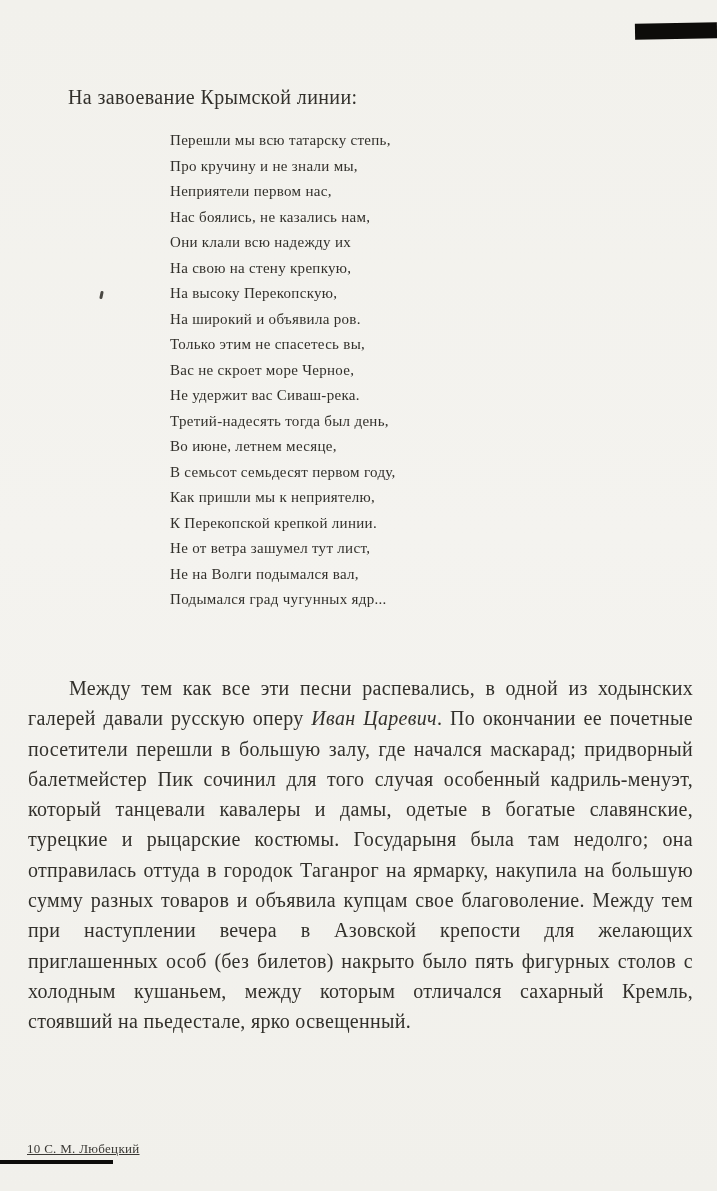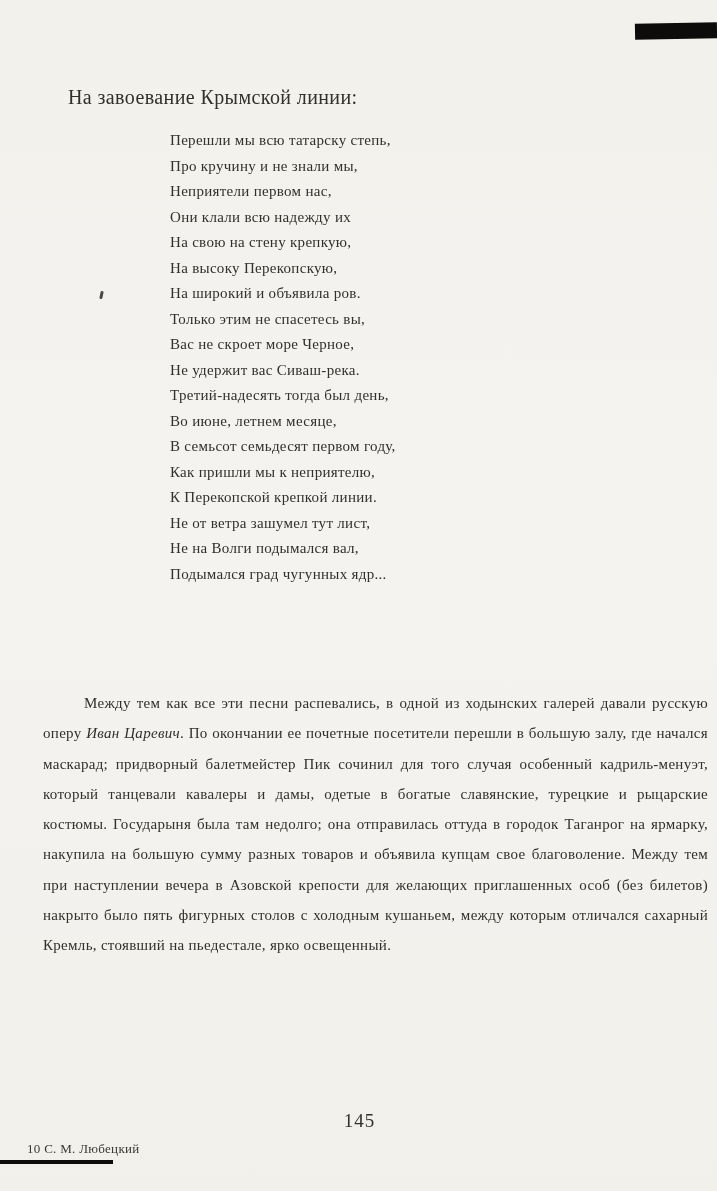--- a/index.html
+++ b/index.html
@@ -61,22 +61,22 @@
     letter-spacing: 0.3px;
   }
   .poem-line {
     white-space: nowrap;
   }
   .prose {
     position: absolute;
     top: 672px;
     left: 27px;
     width: 665px;
-    margin: 16px;
-    font-size: 15px;
+    margin: 1px;
+    font-size: 20px;
     line-height: 30.3px;
     letter-spacing: 0.3px;
     text-align: justify;
     text-indent: 41px;
   }
   .prose .italic {
     font-style: italic;
   }
   .page-number {
     position: absolute;
@@ -87,35 +87,37 @@
     font-size: 19px;
     letter-spacing: 1px;
   }
   .signature {
     position: absolute;
     top: 1141px;
     left: 27px;
     font-size: 13px;
     letter-spacing: 0.3px;
     color: #3a3834;
+    text-decoration: underline;
   }
 </style>
 </head>
 <body>
 
 <div class="page">
 
   <div class="scan-mark top-right"></div>
 
   <div class="heading">На завоевание Крымской линии:</div>
 
   <div class="poem">
       <div class="poem-line">Перешли мы всю татарску степь,</div>
       <div class="poem-line">Про кручину и не знали мы,</div>
       <div class="poem-line">Неприятели первом нас,</div>
+      <div class="poem-line">Нас боялись, не казались нам,</div>
       <div class="poem-line">Они клали всю надежду их</div>
       <div class="poem-line">На свою на стену крепкую,</div>
       <div class="poem-line">На высоку Перекопскую,</div>
       <div class="poem-line">На широкий и объявила ров.</div>
       <div class="poem-line">Только этим не спасетесь вы,</div>
       <div class="poem-line">Вас не скроет море Черное,</div>
       <div class="poem-line">Не удержит вас Сиваш-река.</div>
       <div class="poem-line">Третий-надесять тогда был день,</div>
       <div class="poem-line">Во июне, летнем месяце,</div>
       <div class="poem-line">В семьсот семьдесят первом году,</div>
@@ -123,19 +125,18 @@
       <div class="poem-line">К Перекопской крепкой линии.</div>
       <div class="poem-line">Не от ветра зашумел тут лист,</div>
       <div class="poem-line">Не на Волги подымался вал,</div>
       <div class="poem-line">Подымался град чугунных ядр...</div>
     </div>
 
   <div class="scan-speck"></div>
 
   <p class="prose"><span>Между тем как все эти песни распевались, в одной из ходынских галерей давали русскую оперу </span><span class="italic">Иван Царевич</span><span>. По окончании ее почетные посетители перешли в большую залу, где начался маскарад; придворный балетмейстер Пик сочинил для того случая особенный кадриль-менуэт, который танцевали кавалеры и дамы, одетые в богатые славянские, турецкие и рыцарские костюмы. Государыня была там недолго; она отправилась оттуда в городок Таганрог на ярмарку, накупила на большую сумму разных товаров и объявила купцам свое благоволение. Между тем при наступлении вечера в Азовской крепости для желающих приглашенных особ (без билетов) накрыто было пять фигурных столов с холодным кушаньем, между которым отличался сахарный Кремль, стоявший на пьедестале, ярко освещенный.</span></p>
 
-  <div class="page-number">145</div>
 
   <div class="signature">10 С. М. Любецкий</div>
 
   <div class="scan-mark bottom-left"></div>
 
 </div>
 
 </body></html>

